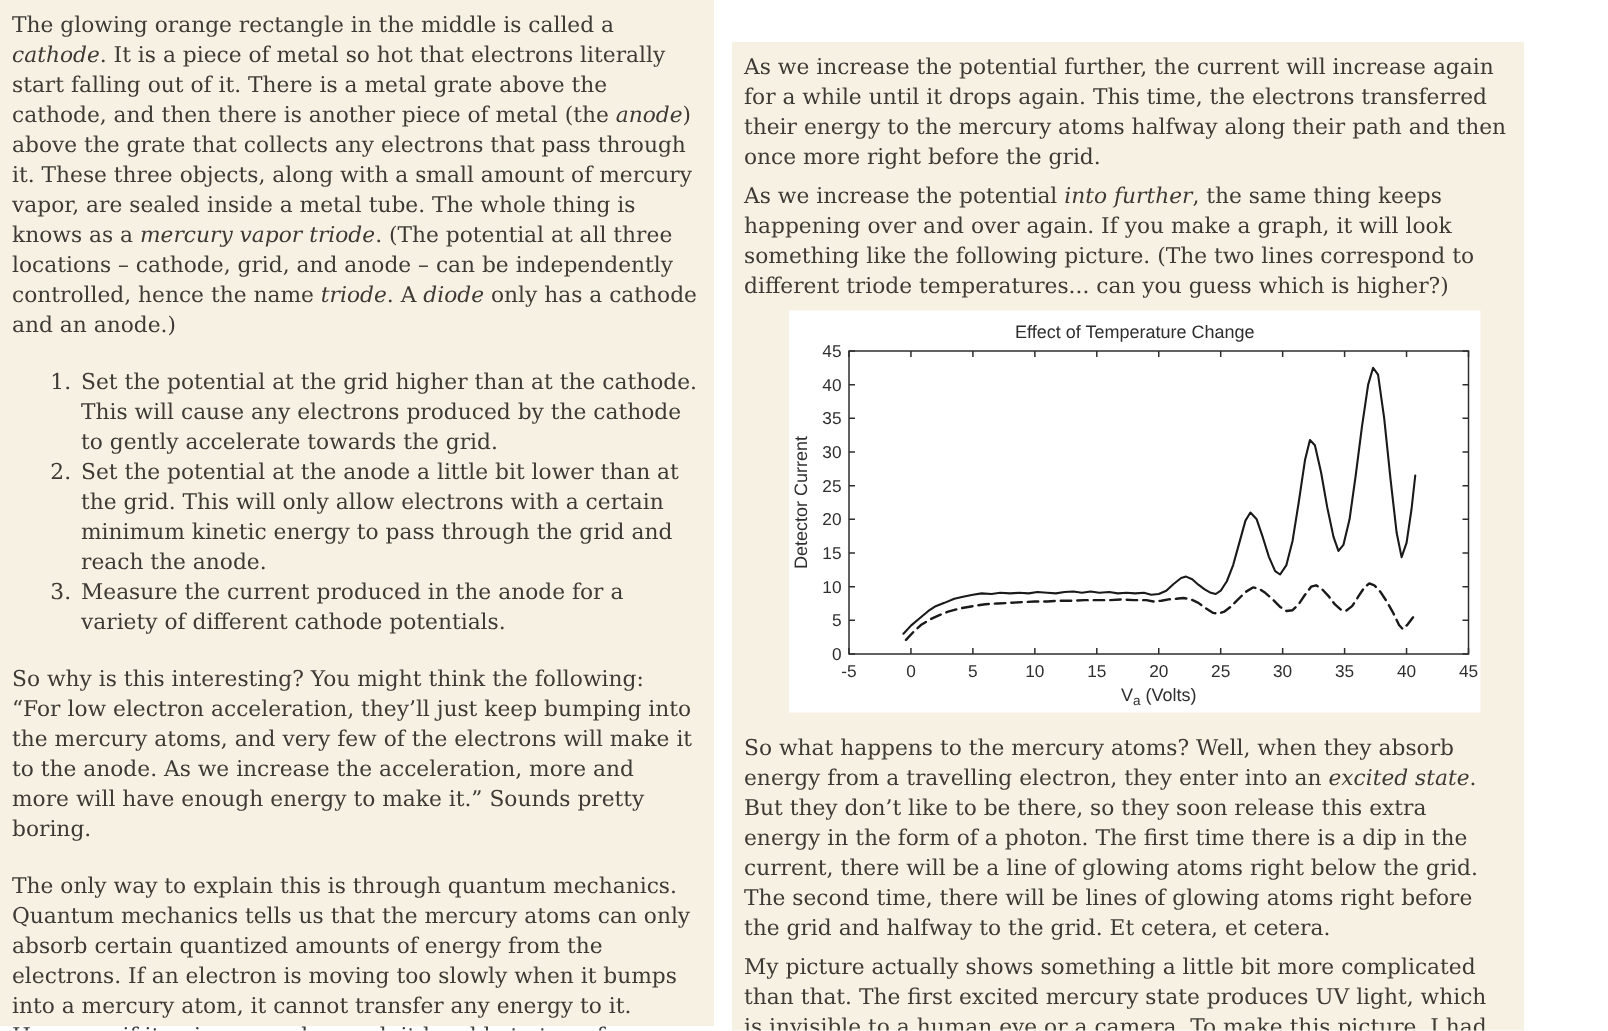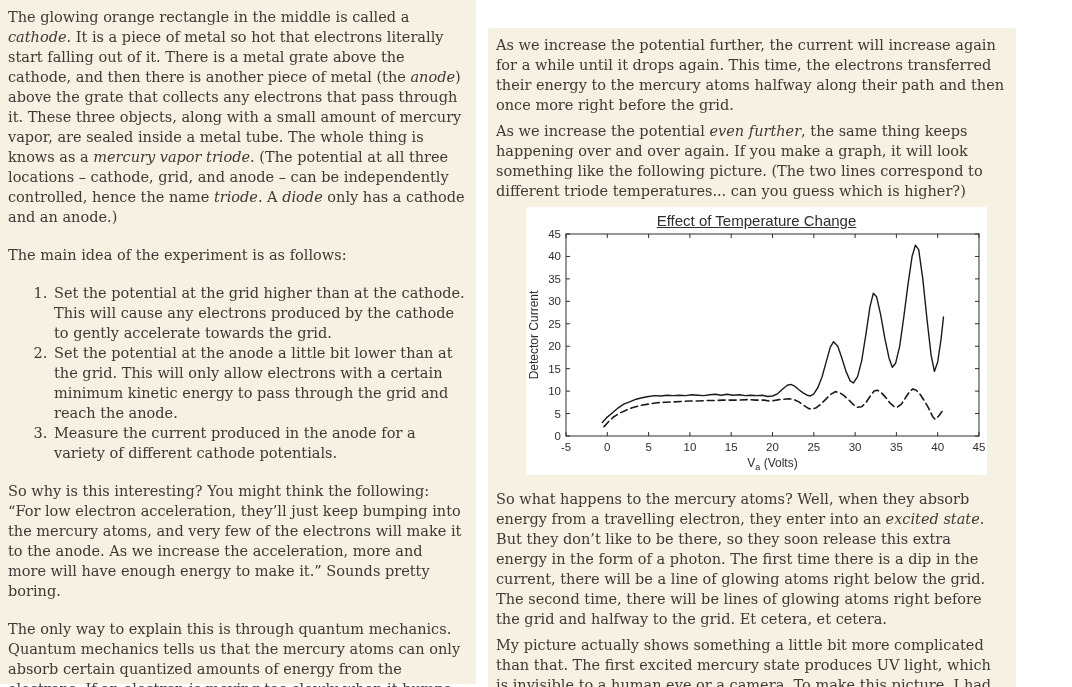--- a/index.html
+++ b/index.html
@@ -28,47 +28,45 @@
   .chart{
     width:461px;height:268px;
     background:#ffffff;
     margin:4px 0 14px 30px;
   }
   .chart-title{
     height:18px;
     padding-top:4px;
     text-align:center;
     font-family:"Liberation Sans", sans-serif;
-    font-size:15px;
+    font-size:12px;
     color:#2e2e2e;
-    text-decoration:underline;
   }
   .chart svg{display:block;}
   .chart svg text{font-family:"Liberation Sans", sans-serif;fill:#2e2e2e;}
 </style>
 </head>
 <body>
 
 <div class="page">
 
   <div class="col col-left">
     <p>The glowing orange rectangle in the middle is called a <em>cathode</em>. It is a piece of metal so hot that electrons literally start falling out of it. There is a metal grate above the cathode, and then there is another piece of metal (the <em>anode</em>) above the grate that collects any electrons that pass through it. These three objects, along with a small amount of mercury vapor, are sealed inside a metal tube. The whole thing is knows as a <em>mercury vapor triode</em>. (The potential at all three locations – cathode, grid, and anode – can be independently controlled, hence the name <em>triode</em>. A <em>diode</em> only has a cathode and an anode.)</p>
-    <p>The main idea of the experiment is as follows:</p>
     <ol>
       <li>Set the potential at the grid higher than at the cathode. This will cause any electrons produced by the cathode to gently accelerate towards the grid.</li>
       <li>Set the potential at the anode a little bit lower than at the grid. This will only allow electrons with a certain minimum kinetic energy to pass through the grid and reach the anode.</li>
       <li>Measure the current produced in the anode for a variety of different cathode potentials.</li>
     </ol>
     <p>So why is this interesting? You might think the following: “For low electron acceleration, they’ll just keep bumping into the mercury atoms, and very few of the electrons will make it to the anode. As we increase the acceleration, more and more will have enough energy to make it.” Sounds pretty boring.</p>
     <p>The only way to explain this is through quantum mechanics. Quantum mechanics tells us that the mercury atoms can only absorb certain quantized amounts of energy from the electrons. If an electron is moving too slowly when it bumps into a mercury atom, it cannot transfer any energy to it. However, if it gains enough speed, it  be able to transfer energy. So if our accelerating potential is chosen so that the electrons transfer all of their energy to mercury atoms  they reach the grid, none of them will make it to the anode.</p>
   </div>
 
   <div class="col col-right">
     <p>As we increase the potential further, the current will increase again for a while until it drops again. This time, the electrons transferred their energy to the mercury atoms halfway along their path and then once more right before the grid.</p>
-    <p>As we increase the potential <em>even further</em>, the same thing keeps happening over and over again. If you make a graph, it will look something like the following picture. (The two lines correspond to different triode temperatures... can you guess which is higher?)</p>
+    <p>As we increase the potential <em>into further</em>, the same thing keeps happening over and over again. If you make a graph, it will look something like the following picture. (The two lines correspond to different triode temperatures... can you guess which is higher?)</p>
 
     <div class="chart">
       <div class="chart-title">Effect of Temperature Change</div>
       <svg id="chart-svg" width="461" height="250" viewBox="0 0 461 250">
           <rect x="40" y="5" width="413" height="202" fill="#ffffff" stroke="#2e2e2e" stroke-width="1"></rect>
           <line x1="40" y1="207" x2="40" y2="203" stroke="#2e2e2e" stroke-width="1"></line>
           <line x1="40" y1="5" x2="40" y2="9" stroke="#2e2e2e" stroke-width="1"></line>
           <text x="40" y="222" text-anchor="middle" font-size="11.5">-5</text>
           <line x1="81.3" y1="207" x2="81.3" y2="203" stroke="#2e2e2e" stroke-width="1"></line>
           <line x1="81.3" y1="5" x2="81.3" y2="9" stroke="#2e2e2e" stroke-width="1"></line>

